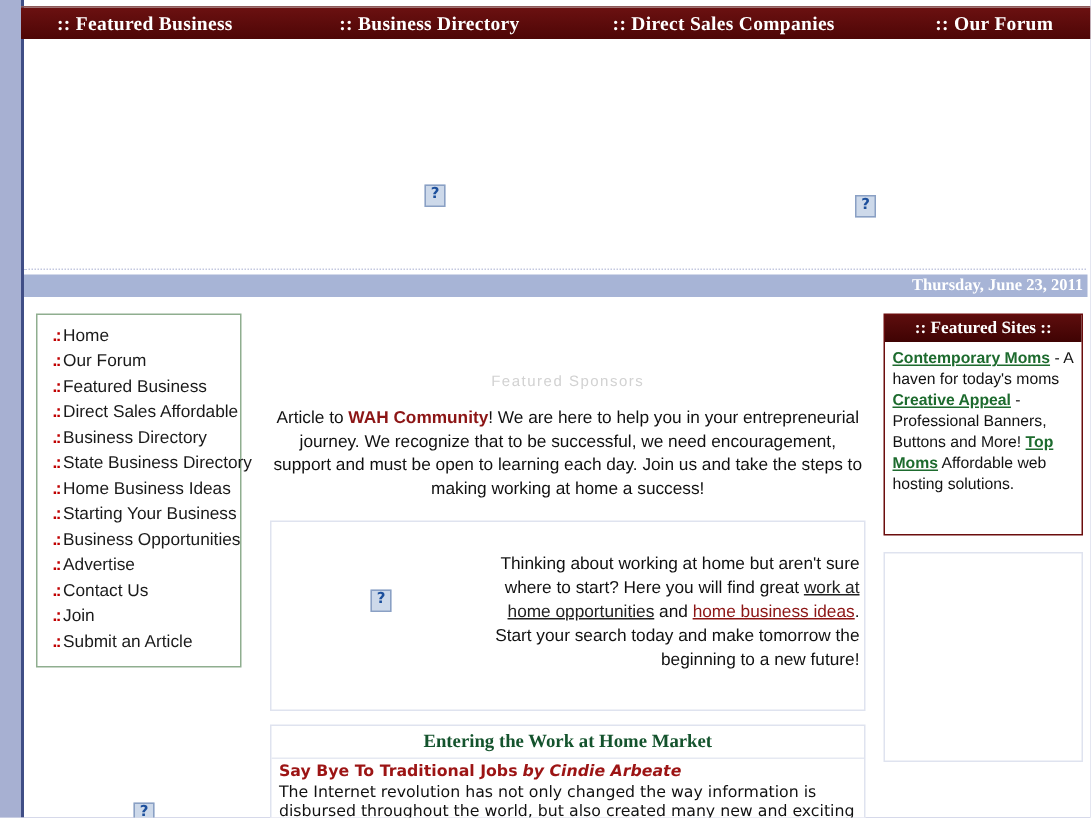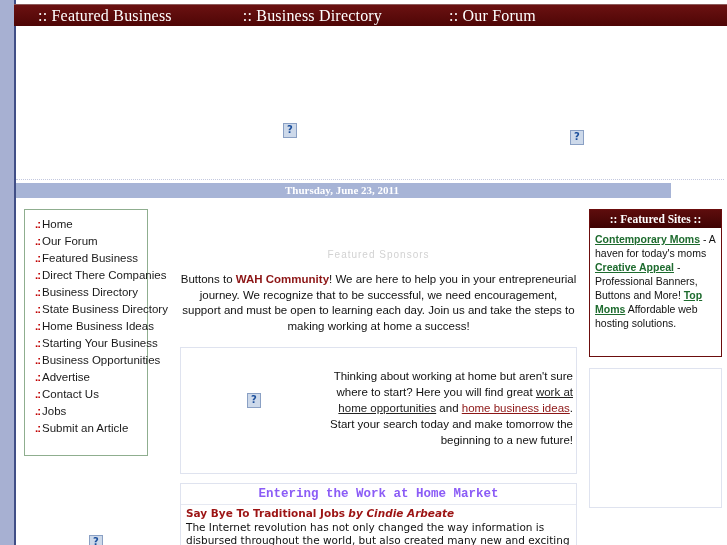--- a/index.html
+++ b/index.html
@@ -44,22 +44,22 @@
     background: #5a0a0a;
     background: linear-gradient(180deg,#6b1111 0%, #4e0606 100%);
     border-top: 1px solid #8c5a5a;
     box-sizing: border-box;
     display: flex;
     align-items: center;
     z-index: 5;
   }
   .topnav .navitem {
     font-family: "Liberation Serif", serif;
-    font-weight: normal;
-    font-size: 16px;
+    font-weight: bold;
+    font-size: 13px;
     color: #ffffff;
     white-space: nowrap;
     letter-spacing: .2px;
     text-align: left;
   }
   .navitem.n0 { margin-left: 24px; }
   .navitem.n1 { margin-left: 71px; }
   .navitem.n2 { margin-left: 62px; }
   .navitem.n3 { margin-left: 67px; }
 
@@ -104,28 +104,28 @@
     font-size: 9px;
     color: #c9c9c9;
     letter-spacing: 1px;
   }
 
   
   .datebar {
     position: absolute;
     left: 16px;
     top: 183px;
-    width: 655px;
+    width: 709px;
     height: 15px;
     background: #a7b4d6;
     color: #ffffff;
     font-family: "Liberation Serif", serif;
     font-weight: bold;
     font-size: 11px;
-    text-align: center;
+    text-align: right;
     line-height: 15px;
     padding-right: 3px;
     box-sizing: border-box;
     z-index: 4;
   }
 
   
   .main {
     position: absolute;
     left: 16px;
@@ -136,24 +136,24 @@
 
   
   .leftcol {
     position: absolute;
     left: 0px;
     top: 0px;
     width: 150px;
   }
   .menubox {
     margin: 10px 0 0 8px;
-    width: 124px;
+    width: 137px;
     border: 1px solid #8fae8f;
     background: #ffffff;
-    padding: 6px 0 18px 0;
+    padding: 6px 0 7px 0;
     box-sizing: border-box;
   }
   .menuitem {
     font-family: "Liberation Sans", sans-serif;
     font-size: 11.5px;
     color: #1a1a1a;
     padding: 2px 0 2px 10px;
     line-height: 13px;
     white-space: nowrap;
   }
@@ -214,24 +214,24 @@
   .panel .p-text a.l2 { color: #8c1515; text-decoration: underline; }
 
   .articlebox {
     margin: 9px 14px 0 14px;
     border: 1px solid #dfe3ef;
     background: #ffffff;
     box-sizing: border-box;
   }
   .article-title {
     text-align: center;
-    font-family: Liberation Mono, monospace;
+    font-family: Liberation Serif, serif;
     font-weight: bold;
     font-size: 12.5px;
-    color: #8b5cf6;
+    color: #14532d;
     padding: 3px 0 3px 0;
     border-bottom: 1px solid #e6e9f2;
   }
   .article-body {
     padding: 2px 5px 0 5px;
     font-family: "DejaVu Sans", sans-serif;
     font-size: 10.5px;
     line-height: 13.5px;
     color: #111;
   }
@@ -295,58 +295,59 @@
 </head>
 <body>
 
 <div id="page">
 
   <div class="shell"></div>
 
   <div class="topnav">
     <div class="navitem n0">:: Featured Business</div>
     <div class="navitem n1">:: Business Directory</div>
+    <div class="navitem n2">:: Direct Sales Companies</div>
     <div class="navitem n3">:: Our Forum</div>
 
   </div>
 
   <div class="banner">
     <span class="brokenimg banner-img-a"></span>
     <span class="brokenimg banner-img-b"></span>
     <div class="our-sponsor">Our Sponsor</div>
   </div>
 
   <div class="datebar">Thursday, June 23, 2011</div>
 
   <div class="main">
 
     <div class="leftcol">
       <div class="menubox">
         <div class="menuitem"><span class="dots">.:</span><span>Home</span></div>
         <div class="menuitem"><span class="dots">.:</span><span>Our Forum</span></div>
         <div class="menuitem"><span class="dots">.:</span><span>Featured Business</span></div>
-        <div class="menuitem"><span class="dots">.:</span><span>Direct There Companies</span></div>
+        <div class="menuitem"><span class="dots">.:</span><span>Direct Sales Affordable</span></div>
         <div class="menuitem"><span class="dots">.:</span><span>Business Directory</span></div>
         <div class="menuitem"><span class="dots">.:</span><span>State Business Directory</span></div>
         <div class="menuitem"><span class="dots">.:</span><span>Home Business Ideas</span></div>
         <div class="menuitem"><span class="dots">.:</span><span>Starting Your Business</span></div>
         <div class="menuitem"><span class="dots">.:</span><span>Business Opportunities</span></div>
         <div class="menuitem"><span class="dots">.:</span><span>Advertise</span></div>
         <div class="menuitem"><span class="dots">.:</span><span>Contact Us</span></div>
-        <div class="menuitem"><span class="dots">.:</span><span>Jobs</span></div>
+        <div class="menuitem"><span class="dots">.:</span><span>Join</span></div>
         <div class="menuitem"><span class="dots">.:</span><span>Submit an Article</span></div>
       </div>
       <span class="brokenimg left-broken"></span>
     </div>
 
     <div class="centercol">
 
       <div class="featured-sponsors">Featured Sponsors</div>
 
-      <div class="welcome"><span>Buttons to </span><b>WAH Community</b><span>! We are here to help you in your entrepreneurial journey. We recognize that to be successful, we need encouragement, support and must be open to learning each day. Join us and take the steps to making working at home a success!</span></div>
+      <div class="welcome"><span>Article to </span><b>WAH Community</b><span>! We are here to help you in your entrepreneurial journey. We recognize that to be successful, we need encouragement, support and must be open to learning each day. Join us and take the steps to making working at home a success!</span></div>
 
       <div class="panel">
         <span class="brokenimg p-broken"></span>
         <div class="p-text"><span>Thinking about working at home but aren't sure where to start? Here you will find great </span><a class="l1" href="#">work at home opportunities</a><span> and </span><a class="l2" href="#">home business ideas</a><span>. Start your search today and make tomorrow the beginning to a new future!</span></div>
       </div>
 
       <div class="articlebox">
         <div class="article-title">Entering the Work at Home Market</div>
         <div class="article-body"><span class="article-byline-title">Say Bye To Traditional Jobs</span> <span class="article-byline-author">by Cindie Arbeate</span><br><span>The Internet revolution has not only changed the way information is disbursed throughout the world, but also created many new and exciting job opportunities. The only problem about these job opportunities is that they are hard to find. There are many work at home job opportunities. You must have seen ads on the Internet that promote this work at</span></div>
       </div>

